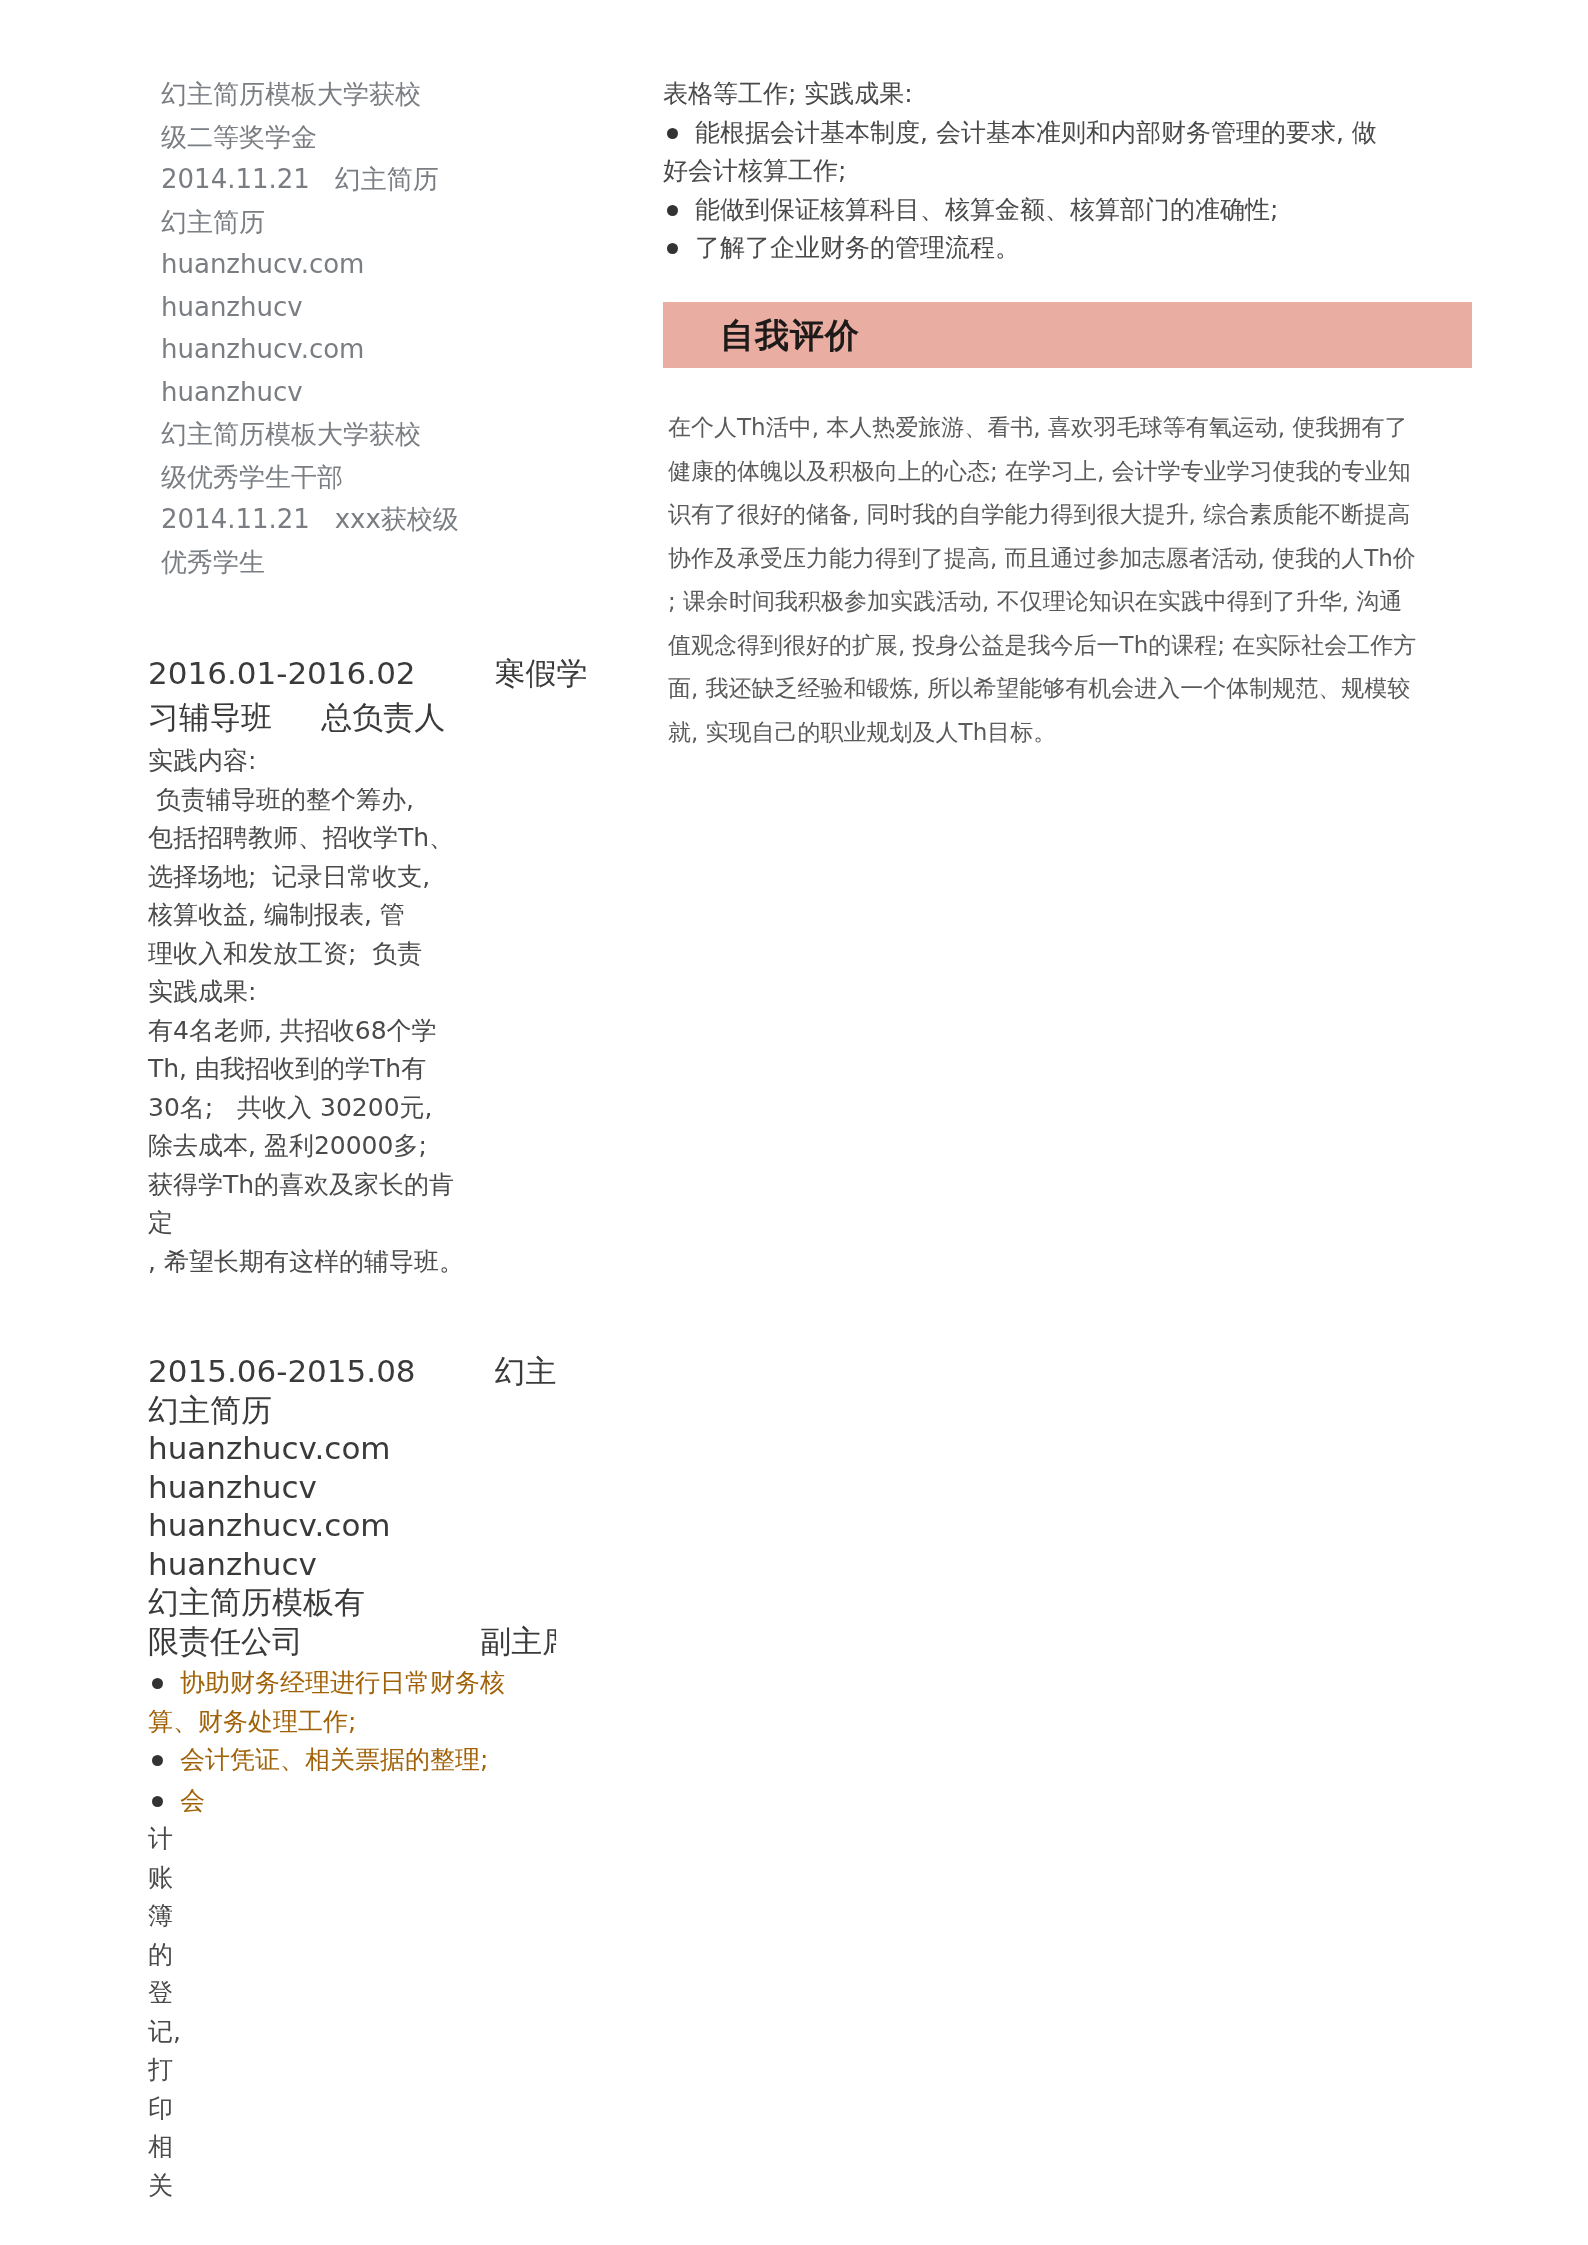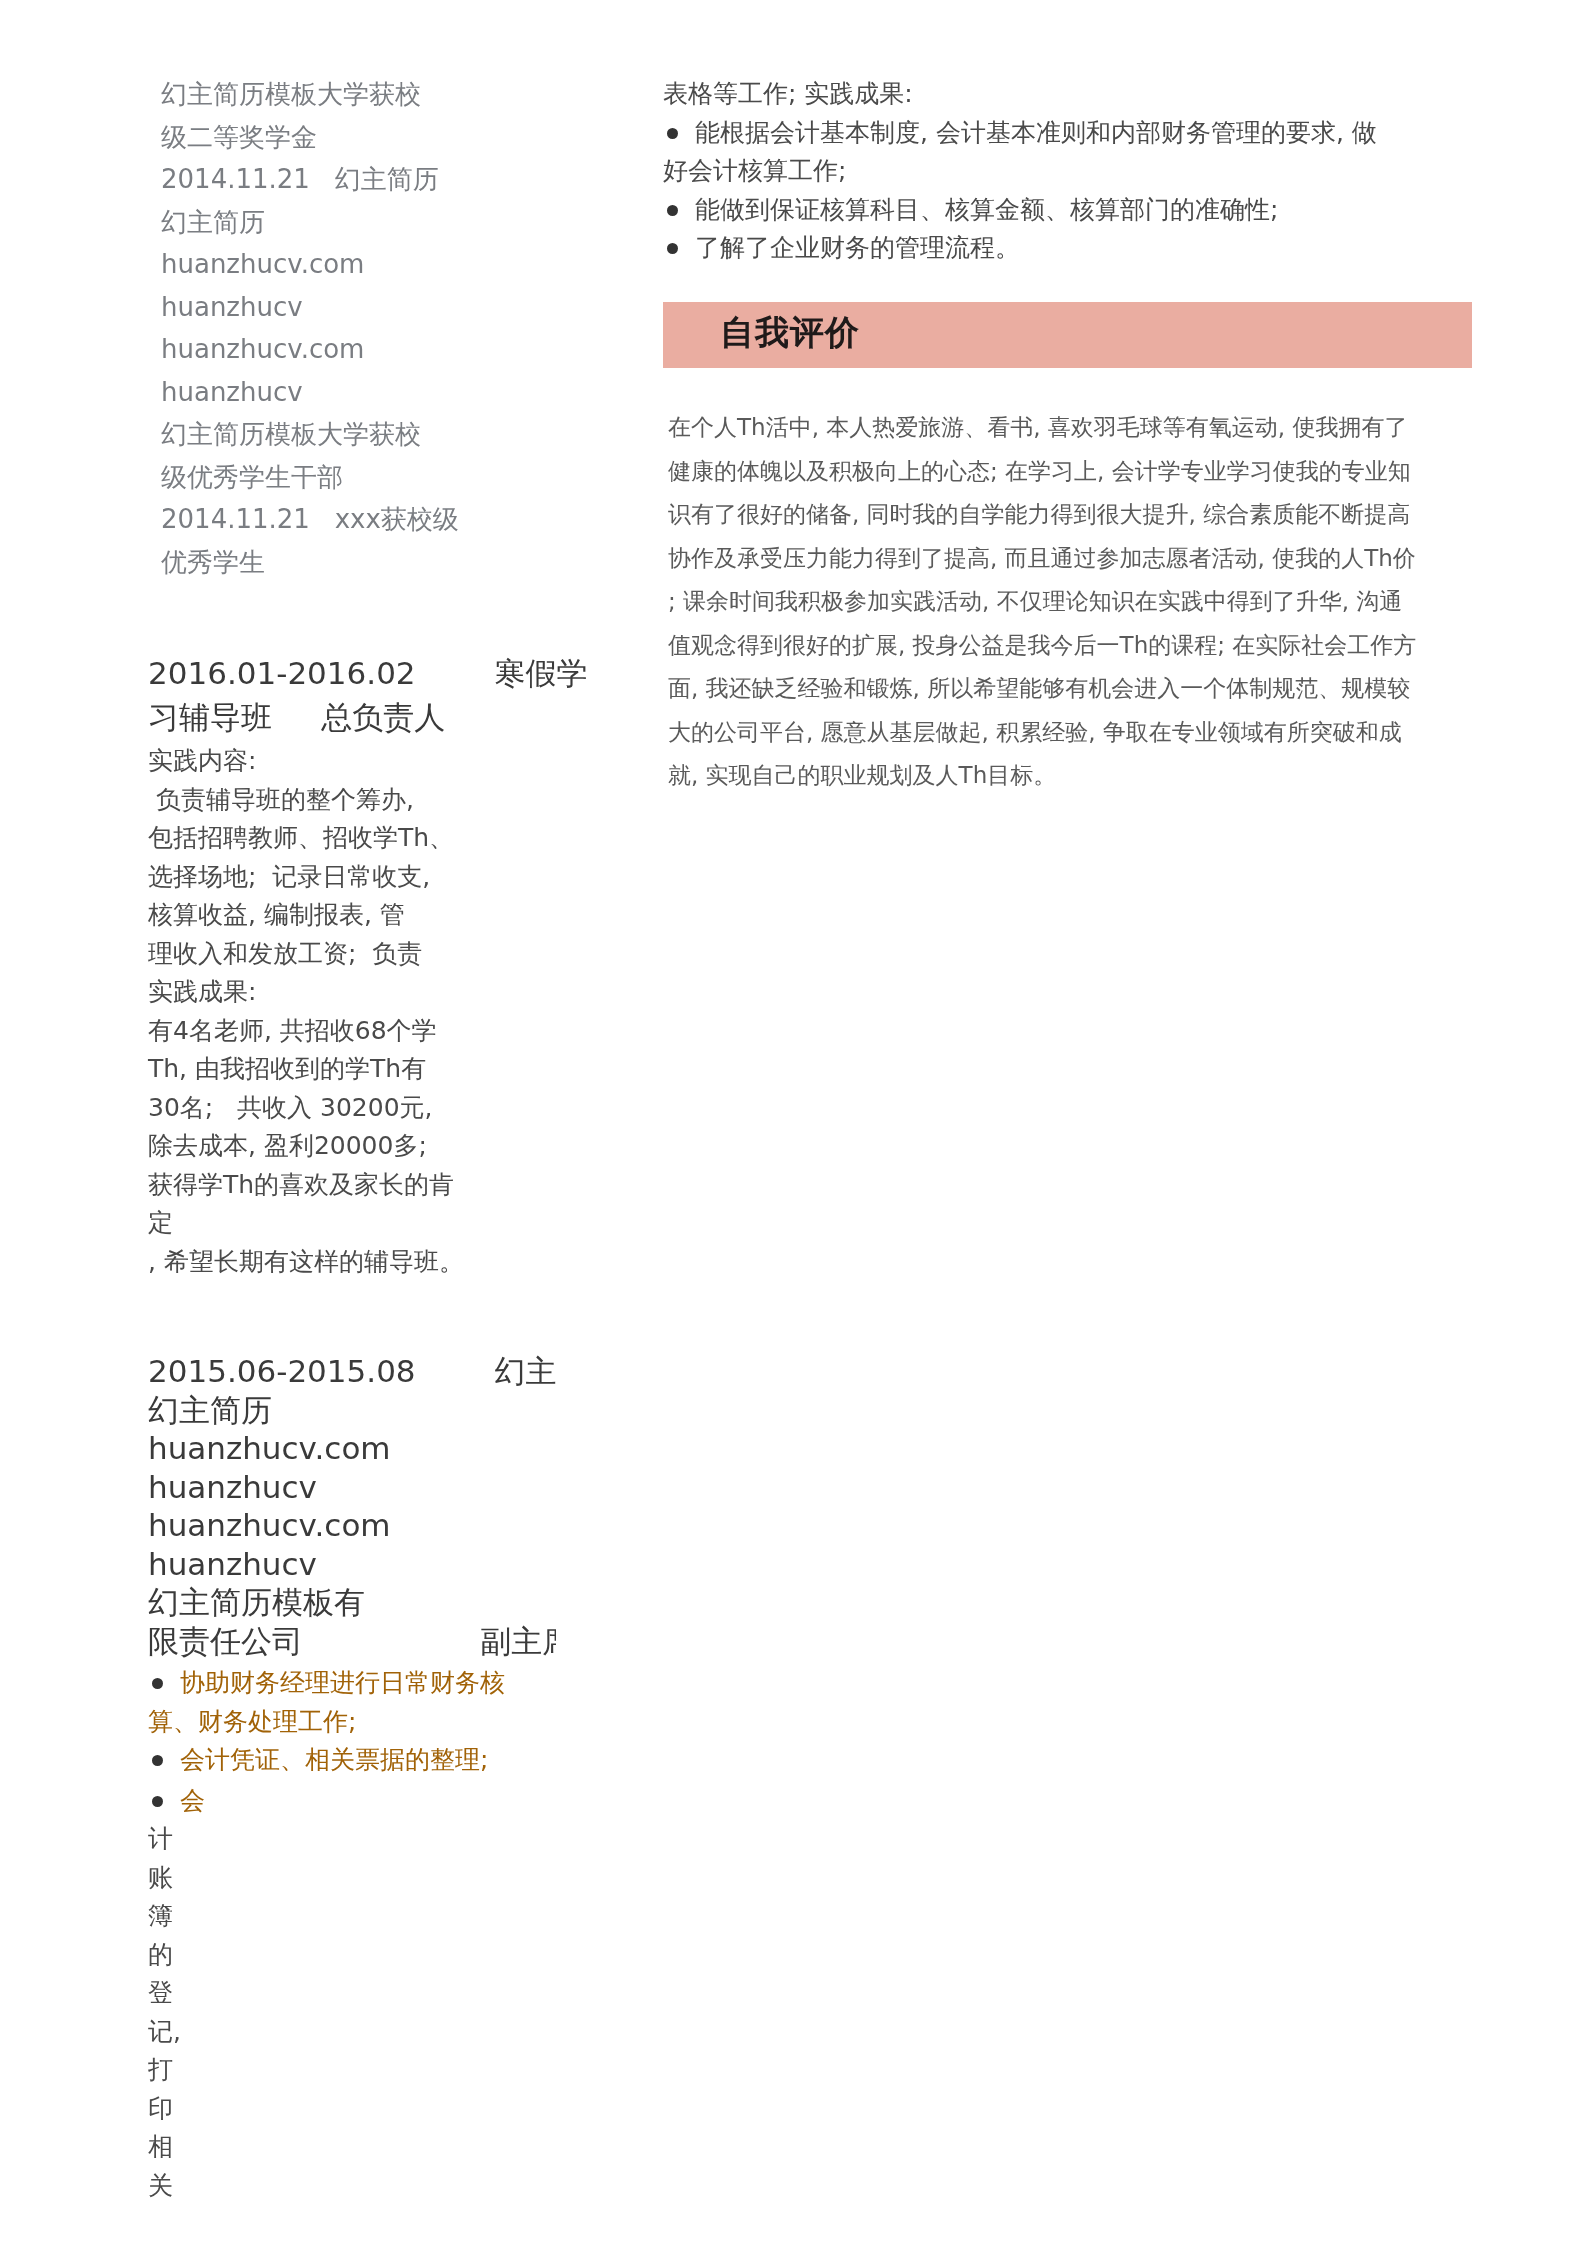--- a/index.html
+++ b/index.html
@@ -128,21 +128,21 @@
     }
     .section-title {
       position: absolute;
       left: 57px;
       top: 0;
       line-height: 66px;
       font-size: 34px;
       font-weight: bold;
       color: #1f1a1a;
       letter-spacing: 1px;
-      font-family: Liberation Mono, monospace;
+      font-family: Liberation Sans, sans-serif;
     }
     .self-eval {
       position: absolute;
       left: 5px;
       top: 406px;
       width: 805px;
     }
     .self-eval .line {
       font-size: 23px;
       line-height: 43.5px;
@@ -256,17 +256,16 @@
     </div>
 
     <div class="self-eval">
       <div class="line">在个人Th活中, 本人热爱旅游、看书, 喜欢羽毛球等有氧运动, 使我拥有了</div>
       <div class="line">健康的体魄以及积极向上的心态; 在学习上, 会计学专业学习使我的专业知</div>
       <div class="line">识有了很好的储备, 同时我的自学能力得到很大提升, 综合素质能不断提高</div>
       <div class="line">协作及承受压力能力得到了提高, 而且通过参加志愿者活动, 使我的人Th价</div>
       <div class="line">; 课余时间我积极参加实践活动, 不仅理论知识在实践中得到了升华, 沟通</div>
       <div class="line">值观念得到很好的扩展, 投身公益是我今后一Th的课程; 在实际社会工作方</div>
       <div class="line">面, 我还缺乏经验和锻炼, 所以希望能够有机会进入一个体制规范、规模较</div>
-      <div class="line">大的公司平台, 愿意从基层做起, 积累经验, 争取在专业领域有所突破和成</div>
       <div class="line">就, 实现自己的职业规划及人Th目标。</div>
     </div>
   </div>
 </div>
 
 </body></html>

